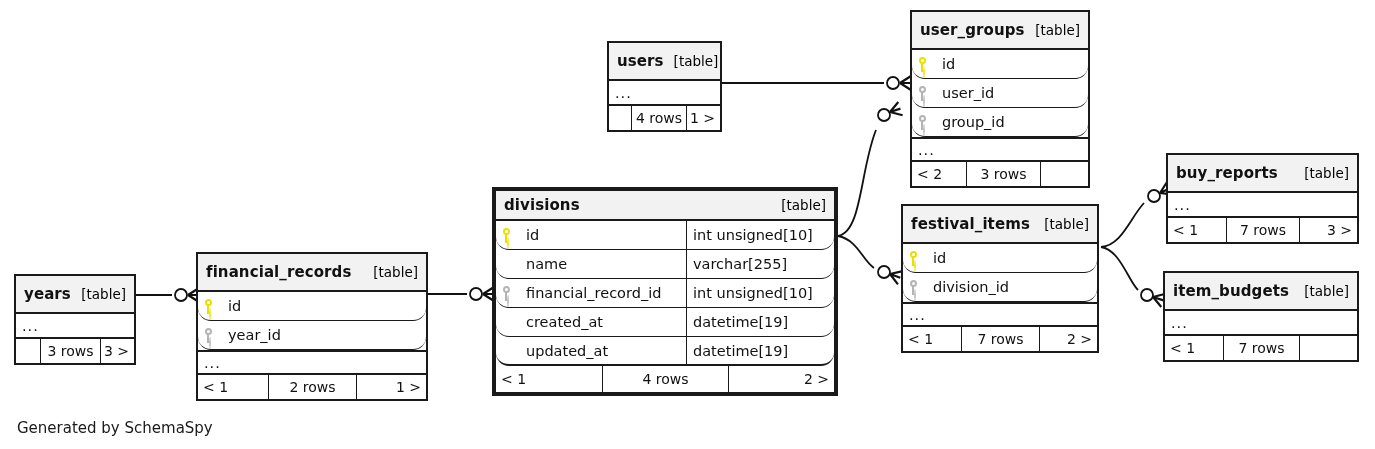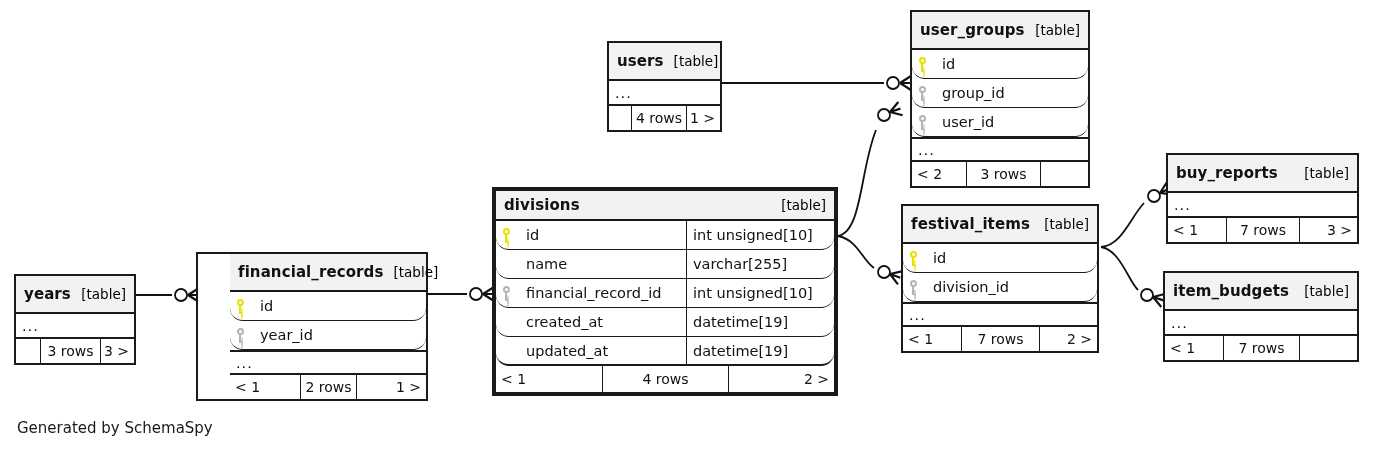--- a/index.html
+++ b/index.html
@@ -224,21 +224,21 @@
       <span class="ttag">[table]</span>
     </div>
     <div class="rowdots tight">...</div>
     <div class="tfoot">
       <div class="fcell left" style="flex:0 0 24px;"></div>
       <div class="fcell center" style="flex:1 1 auto;">3 rows</div>
       <div class="fcell right" style="flex:0 0 34px;">3 &gt;</div>
     </div>
   </div>
 
-  <div class="tbl" style="left:196px; top:252px; width:232px;padding-left:32px;">
+  <div class="tbl" style="left:196px; top:252px; width:232px;">
     <div class="thead">
       <span class="tname">financial_records</span>
       <span class="ttag">[table]</span>
     </div>
     <div class="col">
       <div class="keybox">
           <span class="key pk"></span>
         </div>
       <div class="colname lbl">id</div>
     </div>
@@ -318,27 +318,27 @@
     <div class="col">
       <div class="keybox">
           <span class="key pk"></span>
         </div>
       <div class="colname lbl">id</div>
     </div>
     <div class="col">
       <div class="keybox">
           <span class="key fk"></span>
         </div>
+      <div class="colname lbl">user_id</div>
+    </div>
+    <div class="col">
+      <div class="keybox">
+          <span class="key fk"></span>
+        </div>
       <div class="colname lbl">group_id</div>
-    </div>
-    <div class="col">
-      <div class="keybox">
-          <span class="key fk"></span>
-        </div>
-      <div class="colname lbl">user_id</div>
     </div>
     <div class="rowdots">...</div>
     <div class="tfoot">
       <div class="fcell left" style="flex:0 0 54px;">&lt; 2</div>
       <div class="fcell center" style="flex:1 1 auto;">3 rows</div>
       <div class="fcell right" style="flex:0 0 48px;"></div>
     </div>
   </div>
 
   <div class="tbl" style="left:901px; top:204px; width:198px;">

